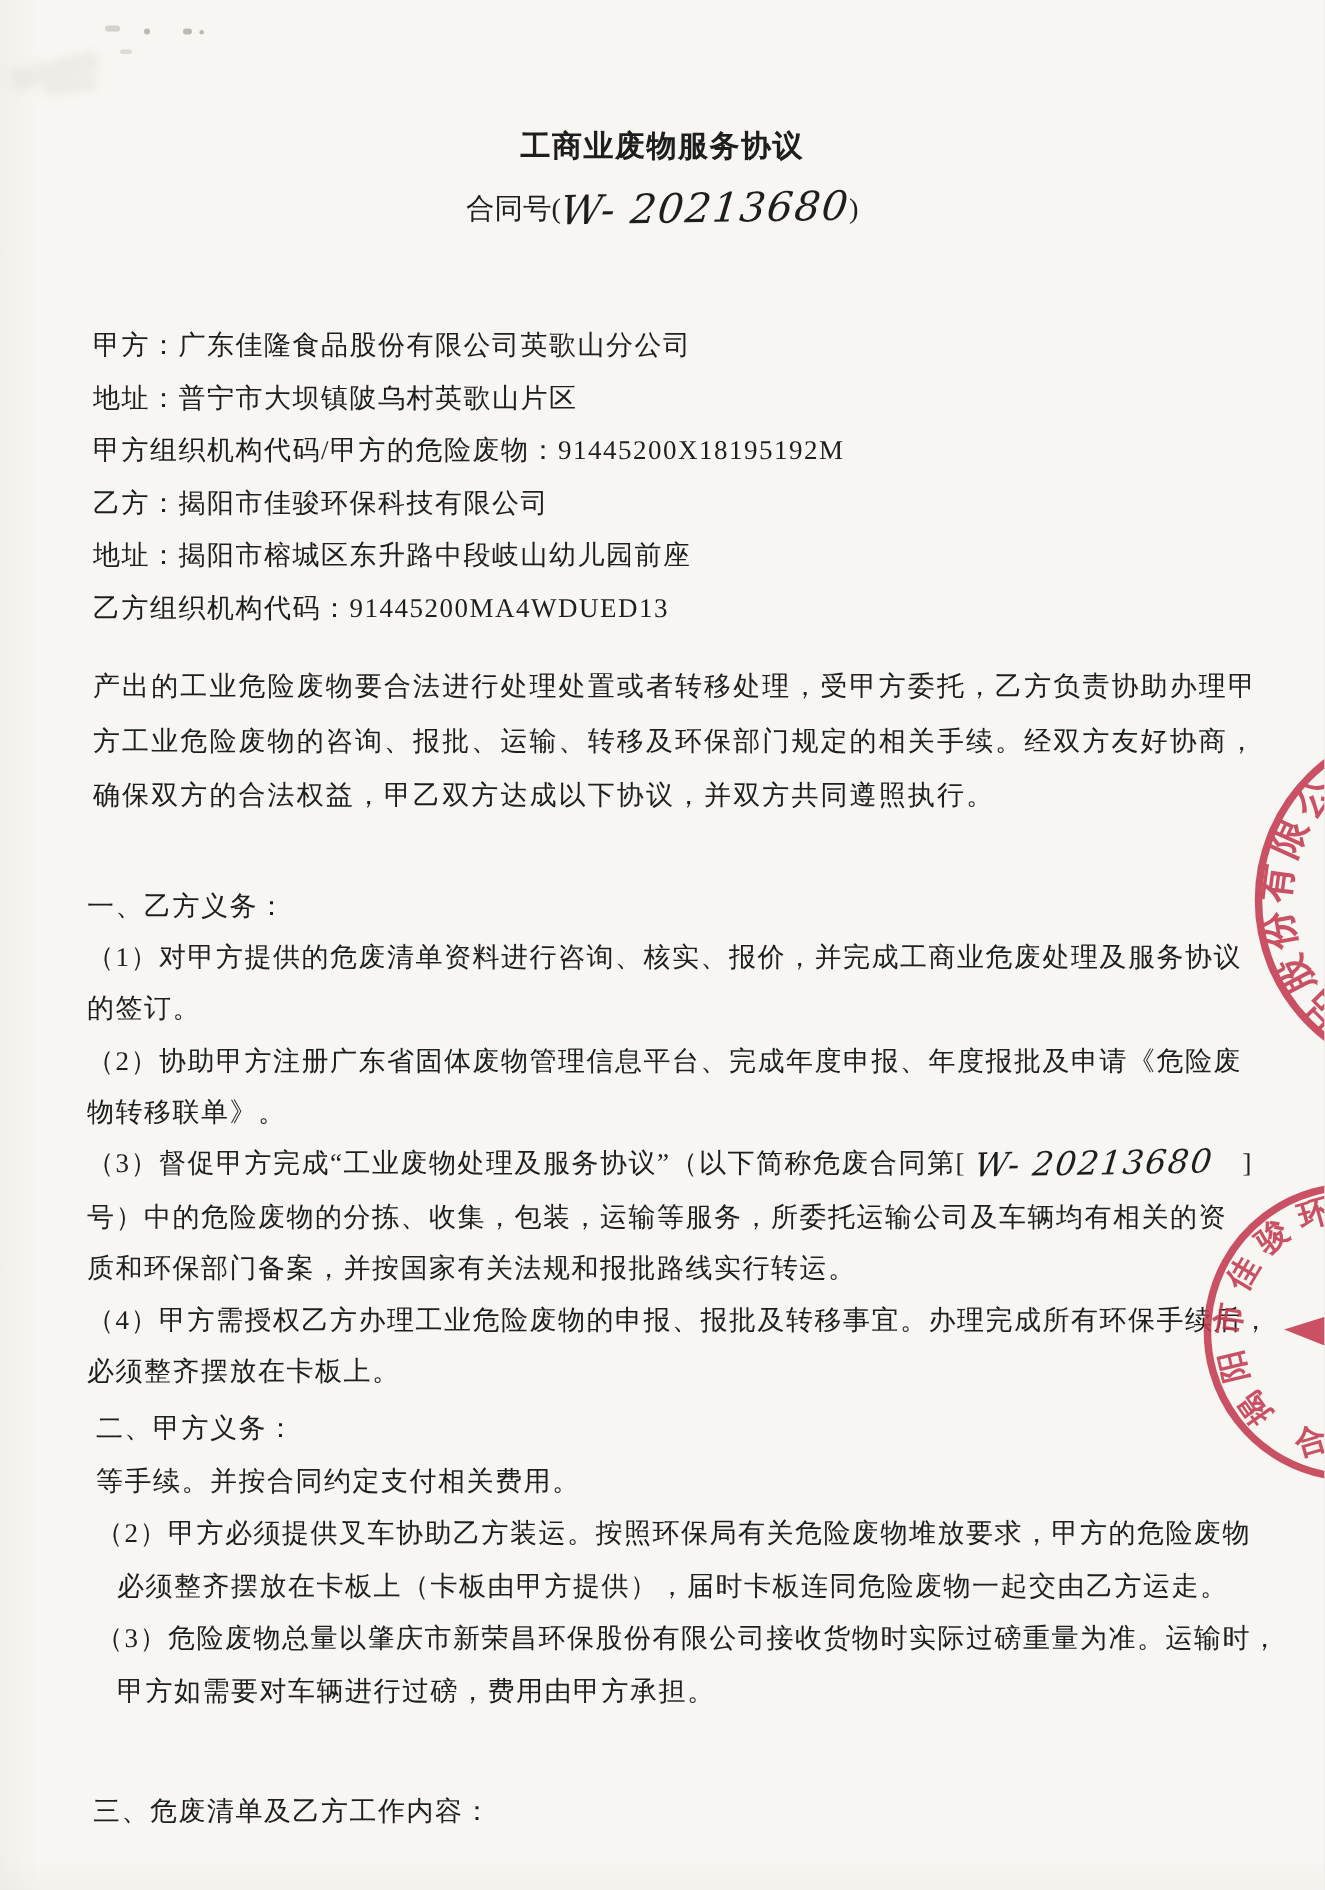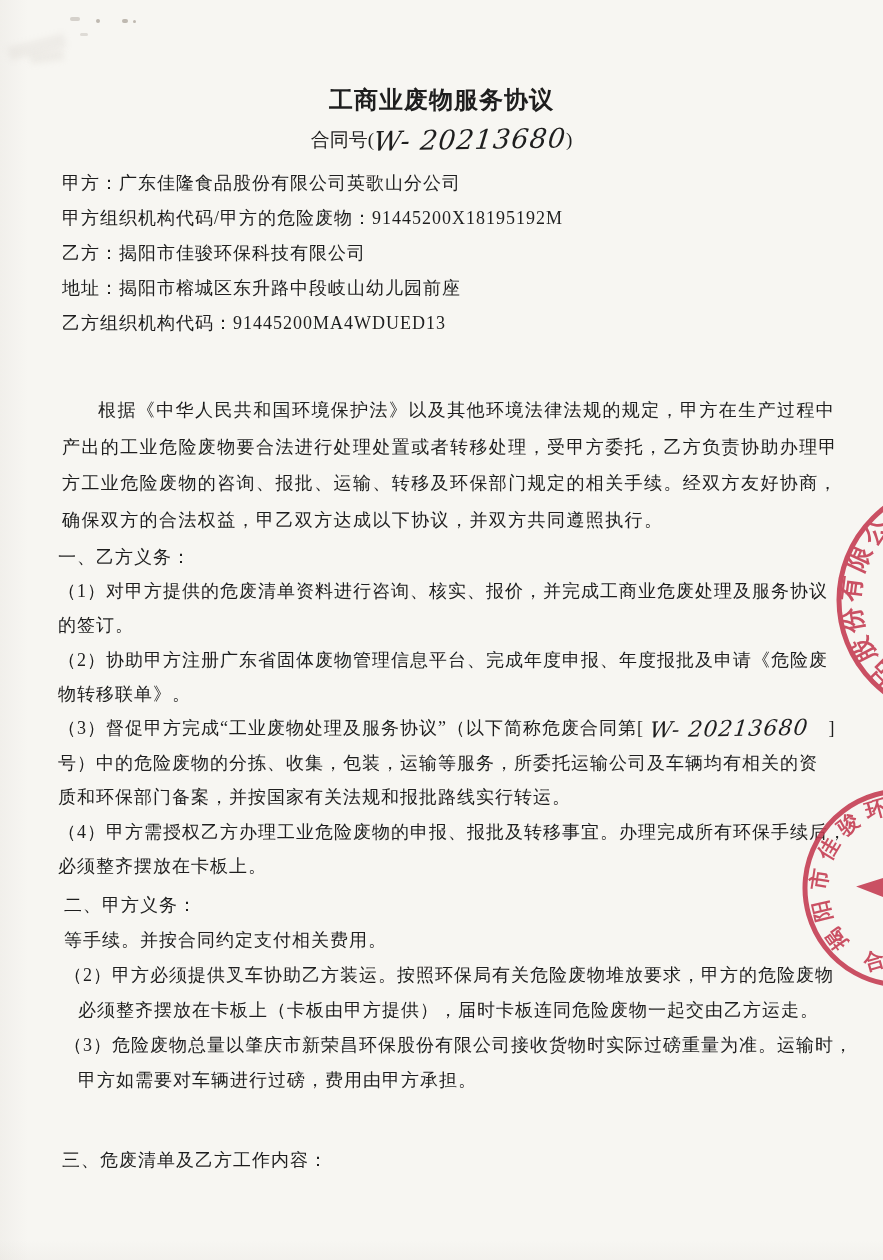--- a/index.html
+++ b/index.html
@@ -12,35 +12,35 @@
     color:#1e1e1e;
   }
   .page::before{ 
     content:"";position:absolute;inset:0;
     background:linear-gradient(90deg,rgba(160,150,140,.07),rgba(0,0,0,0) 28px),
                linear-gradient(0deg,rgba(160,150,140,.05),rgba(0,0,0,0) 20px);
     pointer-events:none;
   }
   .title{
     position:absolute;top:84px;left:0;width:100%;
-    text-align:center;font-size:24px;font-weight:bold;letter-spacing:1px;
+    text-align:center;font-size:20px;font-weight:bold;letter-spacing:1px;
   }
   .contract-no{
     position:absolute;top:124px;left:0;width:100%;
     text-align:center;font-size:19px;
   }
   .hand{
     font-family:"DejaVu Serif",serif;
     font-style:italic;
     display:inline-block;
     transform:skewX(-7deg) rotate(-1deg);
     letter-spacing:1px;
   }
   .contract-no .hand{font-size:27px;vertical-align:-3px;}
-  .block{position:absolute;left:62px;font-size:18px;letter-spacing:1px;}
+  .block{position:absolute;left:62px;font-size:18px;letter-spacing:1px;margin-top:47px;}
   .line{white-space:nowrap;}
   .parties{top:166px;line-height:35px;}
   .intro{top:392px;line-height:36.5px;letter-spacing:1.4px;}
   .indent{padding-left:2em;}
   .indent-sm{padding-left:14px;}
   .sec1{top:540px;left:58px;line-height:34.2px;}
   .sec2{top:888px;left:64px;line-height:35px;}
   .sec3{top:1148px;}
   .inline-hand .hand{font-size:22px;margin:0 6px;vertical-align:-2px;}
   .inline-hand .bracket-close{margin-left:14px;}
@@ -72,28 +72,28 @@
   <div class="smudge"></div>
 
   <div class="title">工商业废物服务协议</div>
 
   <div class="contract-no">
     <span>合同号(</span><span class="hand">W- 20213680</span><span>)</span>
   </div>
 
   <div class="block parties">
     <div class="line">甲方：广东佳隆食品股份有限公司英歌山分公司</div>
+    <div class="line">地址：普宁市大坝镇陂乌村英歌山片区</div>
     <div class="line">甲方组织机构代码/甲方的危险废物：91445200X18195192M</div>
     <div class="line">乙方：揭阳市佳骏环保科技有限公司</div>
     <div class="line">地址：揭阳市榕城区东升路中段岐山幼儿园前座</div>
     <div class="line">乙方组织机构代码：91445200MA4WDUED13</div>
   </div>
 
   <div class="block intro">
-    <div class="line indent">根据《中华人民共和国环境保护法》以及其他环境法律法规的规定，甲方在生产过程中</div>
     <div class="line">产出的工业危险废物要合法进行处理处置或者转移处理，受甲方委托，乙方负责协助办理甲</div>
     <div class="line">方工业危险废物的咨询、报批、运输、转移及环保部门规定的相关手续。经双方友好协商，</div>
     <div class="line">确保双方的合法权益，甲乙双方达成以下协议，并双方共同遵照执行。</div>
   </div>
 
   <div class="block sec1">
     <div class="line">一、乙方义务：</div>
     <div class="line">（1）对甲方提供的危废清单资料进行咨询、核实、报价，并完成工商业危废处理及服务协议</div>
     <div class="line">的签订。</div>
     <div class="line">（2）协助甲方注册广东省固体废物管理信息平台、完成年度申报、年度报批及申请《危险废</div>

